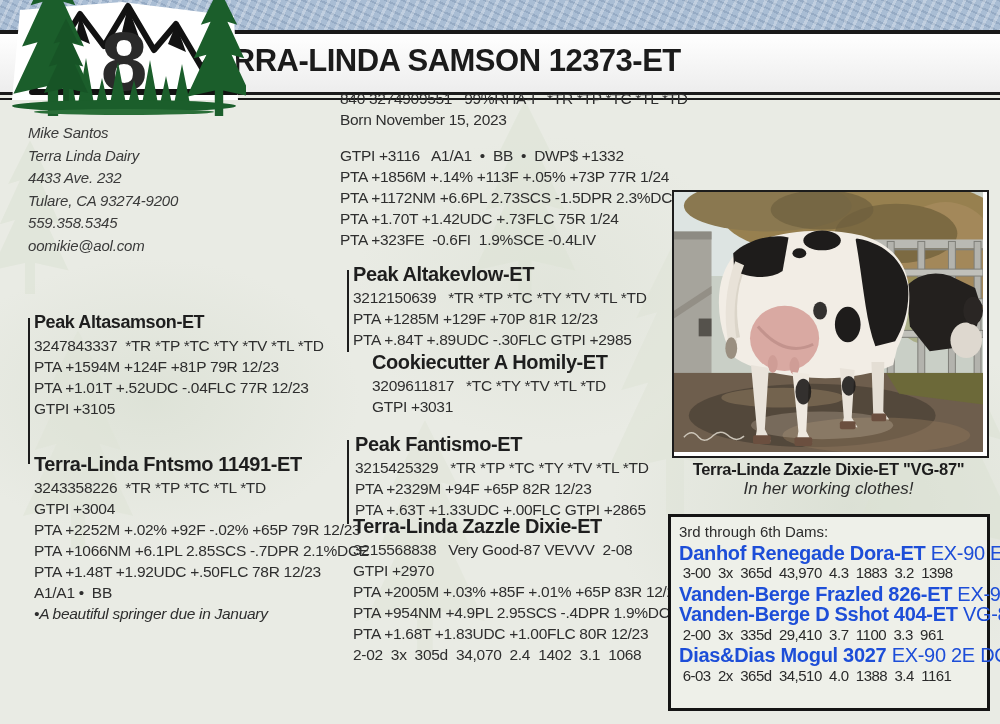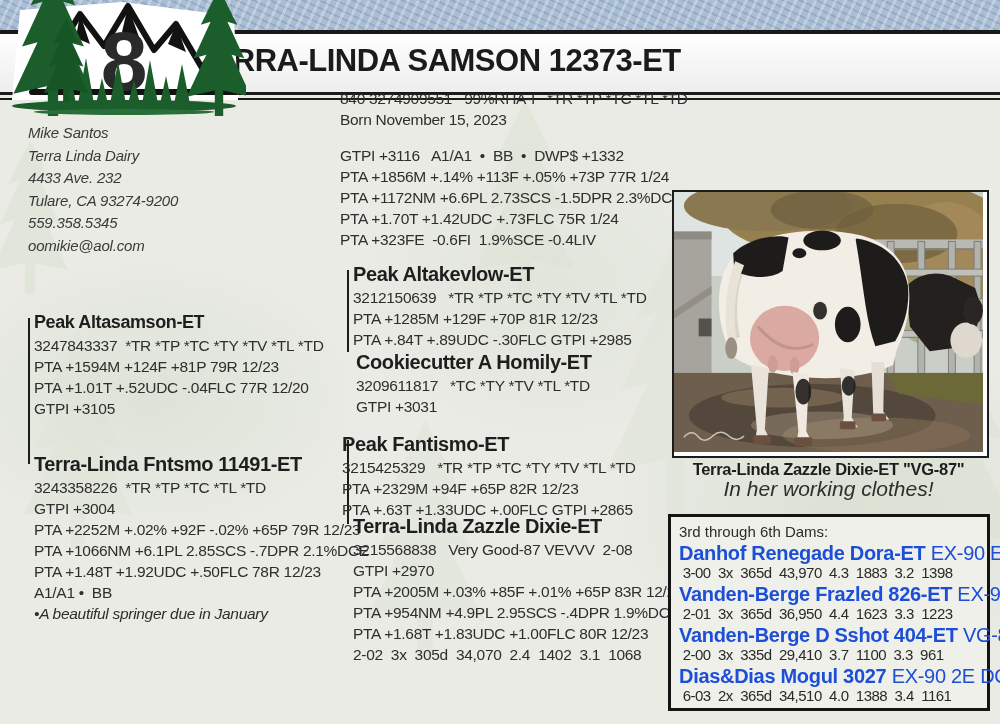--- a/index.html
+++ b/index.html
@@ -51,21 +51,21 @@
   .contact{ font-style:italic; font-size:15px; line-height:22.5px; color:#3a3a3a; letter-spacing:-0.2px;}
   .bracket{ position:absolute; width:2px; background:#1c1c1c; z-index:2;}
   
   .photo-frame{
     position:absolute; left:672px; top:190px; width:313px; height:264px;
     border:2px solid #1c1c1c; background:#fff; z-index:2;
   }
   .photo-frame svg{ display:block; }
   .caption{ position:absolute; left:660px; top:459px; width:337px; text-align:center; z-index:2;}
   .caption .c1{ font-size:16.5px; font-weight:bold; color:#1d1d1d; line-height:20px; letter-spacing:-0.3px;}
-  .caption .c2{ font-size:21px; font-style:italic; color:#2e2e2e; line-height:19px;}
+  .caption .c2{ font-size:17px; font-style:italic; color:#2e2e2e; line-height:19px;}
   
   .dams{
     position:absolute; left:668px; top:514px; width:302px; height:182px;
     border:3px solid #141414; background:#eef0e9; padding:5px 6px 4px 8px; z-index:2;
   }
   .dams .dh{ font-size:15px; line-height:20.5px; color:#2c2c2c;}
   .dams .nm{ font-size:20px; line-height:20.5px; letter-spacing:-0.3px; color:#1d4ed8; white-space:pre;}
   .dams .nm b{ letter-spacing:-0.3px;}
   .dams .rec{ font-size:15px; line-height:20.5px; letter-spacing:-0.5px; white-space:pre; color:#2a2a2a;}
   .hidden-defs{ position:absolute; width:0; height:0; overflow:hidden;}
@@ -167,21 +167,21 @@
   </div>
 
   <div class="bracket" style="left:28px; top:318px; height:146px;"></div>
   <div class="bracket" style="left:347px; top:270px; height:82px;"></div>
   <div class="bracket" style="left:347px; top:440px; height:84px;"></div>
 
   <div class="blk" style="left:34px; top:310px;">
     <h3 class="hd sm">Peak Altasamson-ET</h3>
     <div class="ln">3247843337  *TR *TP *TC *TY *TV *TL *TD</div>
     <div class="ln">PTA +1594M +124F +81P 79R 12/23</div>
-    <div class="ln">PTA +1.01T +.52UDC -.04FLC 77R 12/20</div>
+    <div class="ln">PTA +1.01T +.52UDC -.04FLC 77R 12/23</div>
     <div class="ln">GTPI +3105</div>
   </div>
 
   <div class="blk" style="left:34px; top:452px;">
     <h3 class="hd">Terra-Linda Fntsmo 11491-ET</h3>
     <div class="ln">3243358226  *TR *TP *TC *TL *TD</div>
     <div class="ln">GTPI +3004</div>
     <div class="ln">PTA +2252M +.02% +92F -.02% +65P 79R 12/23</div>
     <div class="ln">PTA +1066NM +6.1PL 2.85SCS -.7DPR 2.1%DCE</div>
     <div class="ln">PTA +1.48T +1.92UDC +.50FLC 78R 12/23</div>
@@ -189,27 +189,27 @@
     <div class="ln it">•A beautiful springer due in January</div>
   </div>
 
   <div class="blk" style="left:353px; top:262px;">
     <h3 class="hd">Peak Altakevlow-ET</h3>
     <div class="ln">3212150639   *TR *TP *TC *TY *TV *TL *TD</div>
     <div class="ln">PTA +1285M +129F +70P 81R 12/23</div>
     <div class="ln">PTA +.84T +.89UDC -.30FLC GTPI +2985</div>
   </div>
 
-  <div class="blk" style="left:356px; top:350px;">
+  <div class="blk" style="left:372px; top:350px;">
     <h3 class="hd">Cookiecutter A Homily-ET</h3>
     <div class="ln">3209611817   *TC *TY *TV *TL *TD</div>
     <div class="ln">GTPI +3031</div>
   </div>
 
-  <div class="blk" style="left:342px; top:432px;">
+  <div class="blk" style="left:355px; top:432px;">
     <h3 class="hd">Peak Fantismo-ET</h3>
     <div class="ln">3215425329   *TR *TP *TC *TY *TV *TL *TD</div>
     <div class="ln">PTA +2329M +94F +65P 82R 12/23</div>
     <div class="ln">PTA +.63T +1.33UDC +.00FLC GTPI +2865</div>
   </div>
 
   <div class="blk" style="left:353px; top:514px;">
     <h3 class="hd">Terra-Linda Zazzle Dixie-ET</h3>
     <div class="ln">3215568838   Very Good-87 VEVVV  2-08</div>
     <div class="ln">GTPI +2970</div>
@@ -294,20 +294,19 @@
   <div class="caption">
     <div class="c1">Terra-Linda Zazzle Dixie-ET "VG-87"</div>
     <div class="c2">In her working clothes!</div>
   </div>
 
   <div class="dams">
     <div class="dh">3rd through 6th Dams:</div>
     <div class="nm"><b>Danhof Renegade Dora-ET</b><span> EX-90 EX-MS</span></div>
     <div class="rec"> 3-00  3x  365d  43,970  4.3  1883  3.2  1398</div>
     <div class="nm"><b>Vanden-Berge Frazled 826-ET</b><span> EX-90 EX-MS</span></div>
-    <div class="rec"> 2-01  3x  365d  36,950  4.4  1623  3.3  1223</div>
     <div class="nm"><b>Vanden-Berge D Sshot 404-ET</b><span> VG-87 EX-MS</span></div>
     <div class="rec"> 2-00  3x  335d  29,410  3.7  1100  3.3  961</div>
     <div class="nm"><b>Dias&amp;Dias Mogul 3027</b><span> EX-90 2E DOM</span></div>
     <div class="rec"> 6-03  2x  365d  34,510  4.0  1388  3.4  1161</div>
   </div>
 
 </div>
 
 </body></html>

